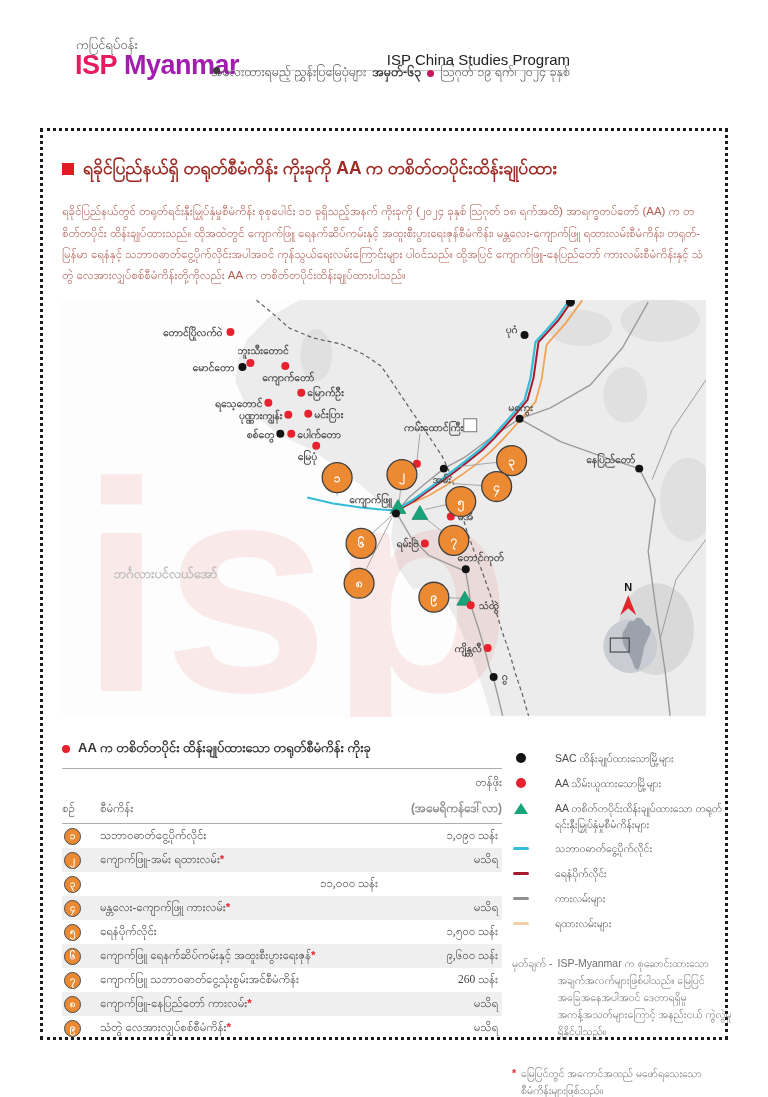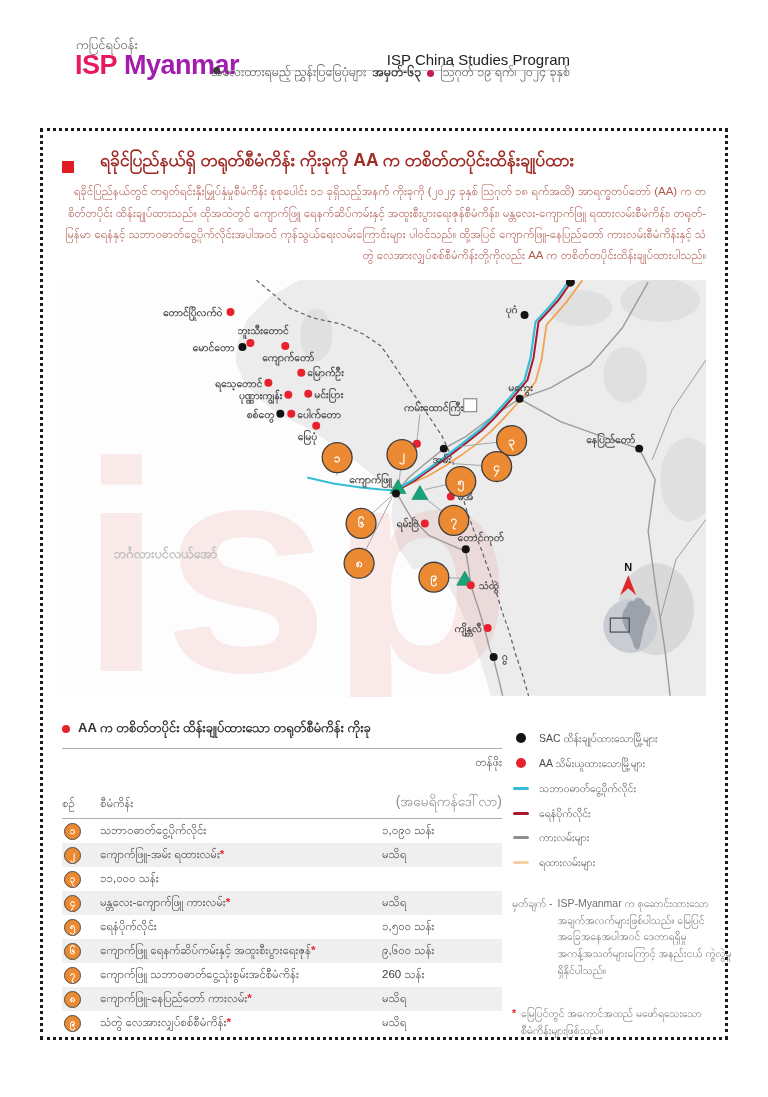--- a/index.html
+++ b/index.html
@@ -21,54 +21,54 @@
   .program-name .light { font-weight:normal; }
   .program-name .bold  { font-weight:normal; }
   .program-sub { position:absolute; right:70px; top:64px; font-size:12.5px; color:#4b4b4b; display:flex; align-items:center; gap:6px; }
   .program-sub .num { font-weight:bold; color:#333; }
   .program-sub .pdot { width:7px; height:7px; border-radius:50%; background:#c4195c; display:inline-block; }
   
   .frame {
     position:absolute; left:40px; top:128px; width:688px; height:912px;
     border:3px dotted #1b1b1b; padding:16px 19px 0 19px; background:#fff;
   }
-  .title-row { display:flex; align-items:flex-end; gap:26px; }
+  .title-row { display:flex; align-items:flex-start; gap:9px; margin-top:8px; }
   .title-bullet { width:12px; height:12px; background:#e01b24; margin-top:8px; flex:0 0 auto; }
   .title-row h1 { font-size:17.5px; line-height:1.5; color:#9e2b25; font-weight:bold; }
-  .lede { margin-top:8px; font-size:11.5px; line-height:1.85; color:#ae5a51; text-align:right; }
+  .lede { margin-top:20px; font-size:11.5px; line-height:1.85; color:#ae5a51; text-align:left; }
   
   .map { position:relative; margin-top:14px; width:644px; height:417px; background:#fff; }
   .map svg { display:block; width:100%; height:100%; }
   svg text { font-family:"Liberation Sans","DejaVu Sans",sans-serif; }
   .tname { font-size:10.5px; font-weight:600; fill:#4d4d4d; }
   .sea-label { font-size:13px; font-weight:bold; fill:#bdbdbd; }
   .marker-num { font-size:12px; font-weight:bold; fill:#fff; text-anchor:middle; }
   .north-n { font-size:11px; font-weight:bold; fill:#111; text-anchor:middle; }
   .watermark { font-size:300px; font-weight:bold; fill:rgba(214,60,48,0.10); }
   
   .lower { position:relative; margin-top:22px; height:310px; }
   .list-title { display:flex; align-items:center; gap:8px; font-size:13px; font-weight:bold; color:#333; }
   .list-title .ldot { width:8px; height:8px; border-radius:50%; background:#e8212e; flex:0 0 auto; }
   .tbl { margin-top:10px; width:440px; font-size:11.5px; }
   .tbl-head { display:grid; grid-template-columns:38px 1fr 120px; align-items:end;
               border-top:1px solid #adadad; border-bottom:1px solid #adadad; padding:6px 0 5px 0; }
   .th-no { color:#4c4c4c; }
   .th-pj { text-align:left; color:#4c4c4c; }
   .th-val { text-align:right; color:#4c4c4c; }
-  .th-val .sub { display:block; font-size:14px; color:#8c8c8c; font-weight:normal; margin-top:20px; }
+  .th-val .sub { display:block; font-size:12px; color:#8c8c8c; font-weight:bold; margin-top:8px; }
   .row { display:grid; grid-template-columns:38px 1fr 120px; align-items:center; height:24px; }
   .row.alt { background:#efefef; }
   .row .ncirc { width:17px; height:17px; border-radius:50%; background:#ec8a33; border:1.4px solid #4a4a4a;
                 color:#fff; font-size:10px; font-weight:bold; display:flex; align-items:center; justify-content:center; margin-left:2px; }
   .row .pname { color:#3f3f3f; }
   .row .star, .fn-star { color:#e8212e; font-weight:bold; }
-  .row .pval { text-align:left; padding-right:4px; color:#3f3f3f; }
+  .row .pval { text-align:right; padding-right:4px; color:#3f3f3f;font-family:Liberation Serif, serif; }
   
   .sidebar { position:absolute; left:450px; top:12px; width:220px; font-size:10.5px; color:#4c4c4c; }
-  .lg-item { display:flex; align-items:flex-start; gap:9px; margin-bottom:9px; line-height:1.5; }
+  .lg-item { display:flex; align-items:flex-start; gap:25px; margin-bottom:9px; line-height:1.5; }
   .lg-ico { flex:0 0 18px; display:flex; justify-content:center; margin-top:2px; }
   .dot9 { width:10px; height:10px; border-radius:50%; }
   .dot-black { background:#131313; } .dot-red { background:#e8212e; }
   .tri { width:0; height:0; border-left:7px solid transparent; border-right:7px solid transparent; border-bottom:11px solid #17a47b; }
   .lbar { width:16px; height:3px; border-radius:2px; margin-top:4px; }
   .l-gas { background:#35bcd8; } .l-oil { background:#a8182e; } .l-rail { background:#f6cfa6; } .l-road { background:#8f8f8f; }
   .note { display:flex; gap:5px; margin-top:24px; color:#6f6f6f; line-height:1.6; }
   .note .nlabel { white-space:nowrap; }
   .footnote { display:flex; gap:5px; margin-top:26px; color:#6f6f6f; line-height:1.6; }
 </style>
@@ -344,20 +344,26 @@
           <span>SAC ထိန်းချုပ်ထားသောမြို့များ</span>
         </div>
         <div class="lg-item">
           <span class="lg-ico">
               <span class="dot9 dot-red"></span>
             </span>
           <span>AA သိမ်းယူထားသောမြို့များ</span>
         </div>
         <div class="lg-item">
           <span class="lg-ico">
+              <span class="tri"></span>
+            </span>
+          <span>AA တစိတ်တပိုင်းထိန်းချုပ်ထားသော တရုတ်ရင်းနှီးမြှုပ်နှံမှုစီမံကိန်းများ</span>
+        </div>
+        <div class="lg-item">
+          <span class="lg-ico">
               <span class="lbar l-gas"></span>
             </span>
           <span>သဘာဝဓာတ်ငွေ့ပိုက်လိုင်း</span>
         </div>
         <div class="lg-item">
           <span class="lg-ico">
               <span class="lbar l-oil"></span>
             </span>
           <span>ရေနံပိုက်လိုင်း</span>
         </div>

